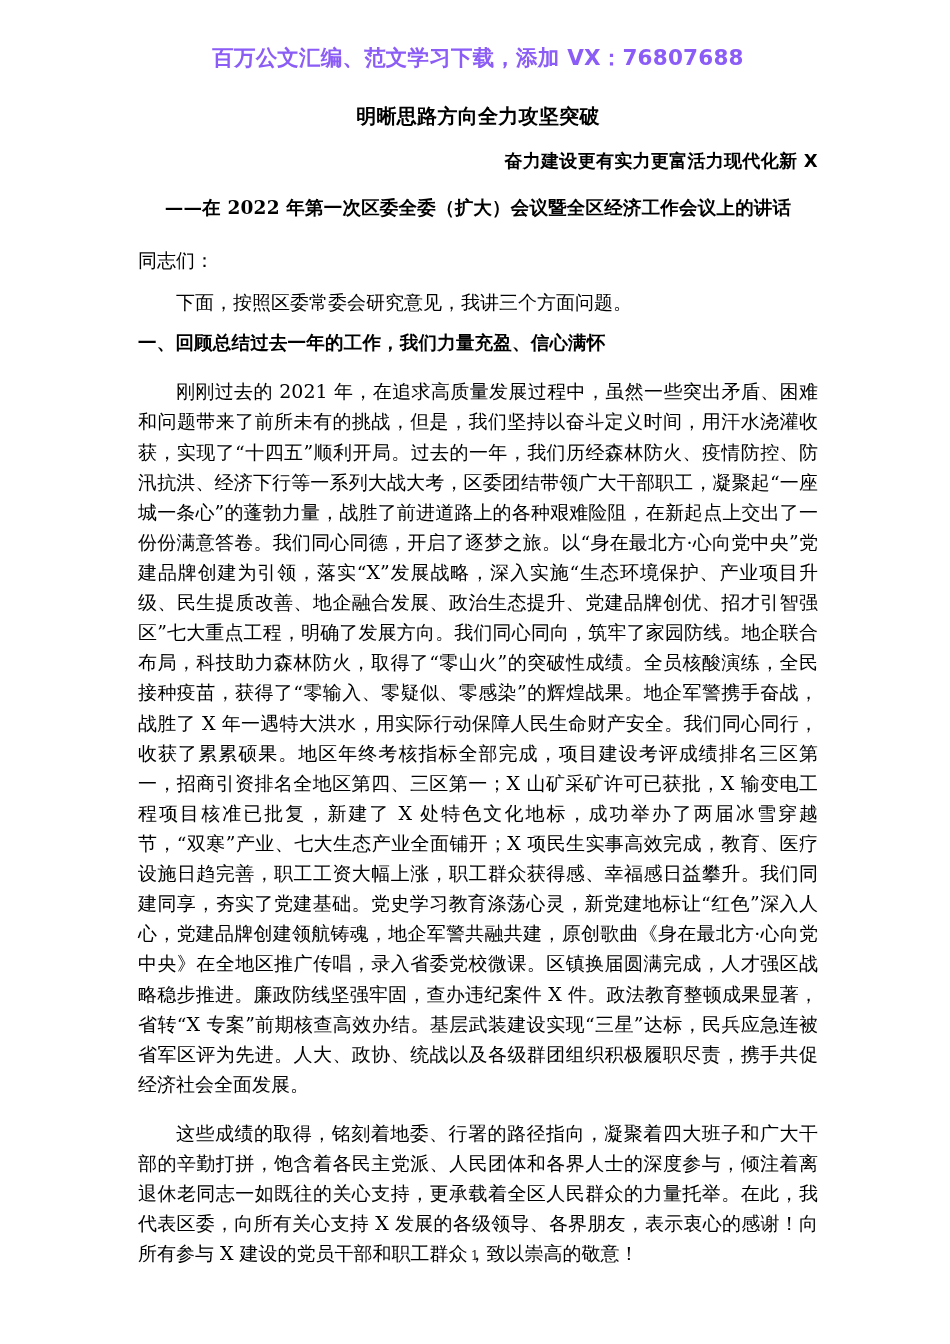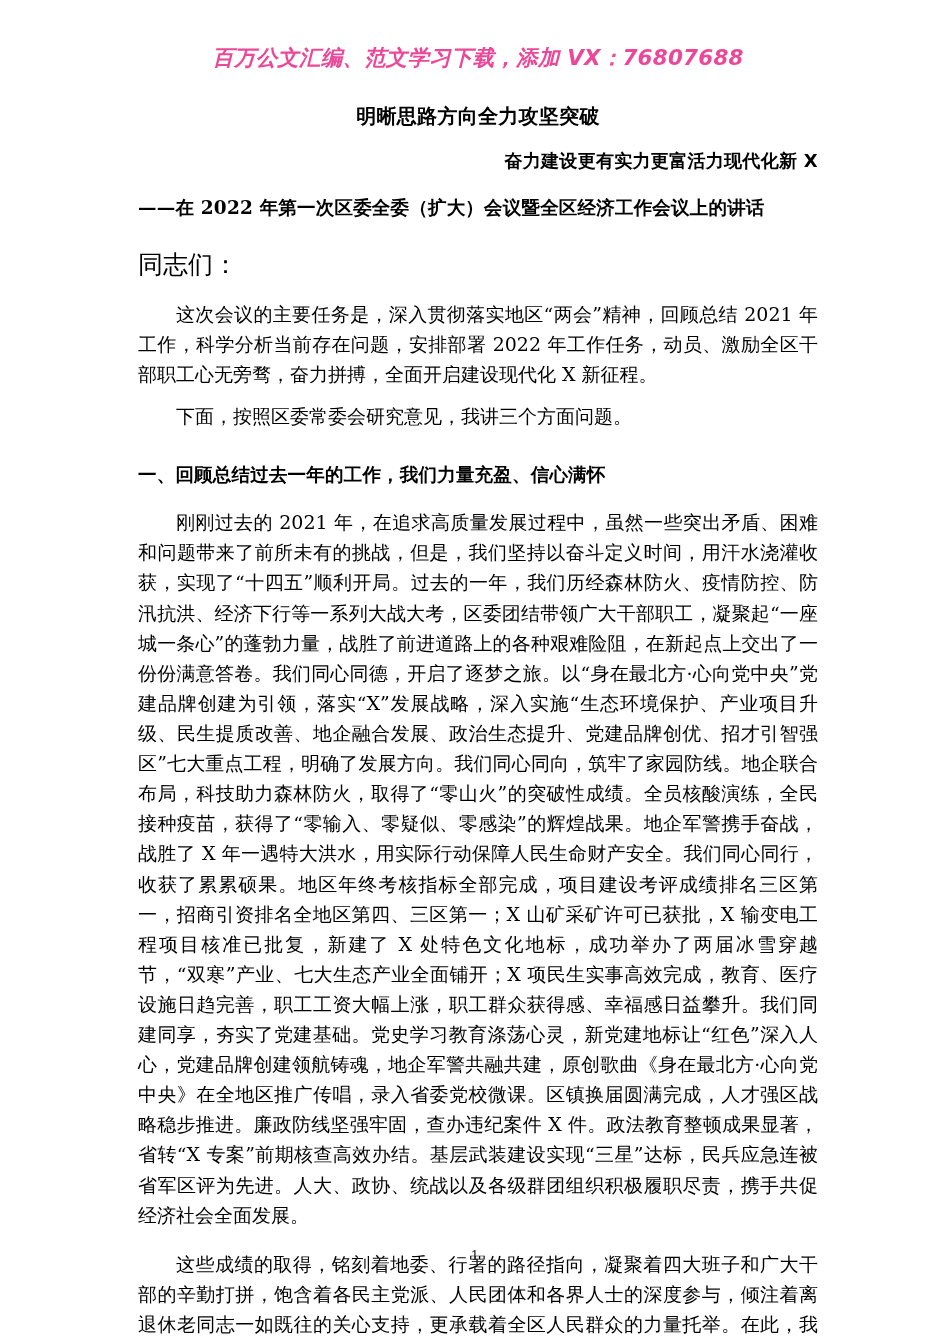--- a/index.html
+++ b/index.html
@@ -54,54 +54,54 @@
   .doc-title-2 {
     text-align: right;
     font-family: "DejaVu Sans", "Liberation Sans", sans-serif;
     font-size: 18px;
     font-weight: 700;
     line-height: 1;
     margin-top: 26px;
     letter-spacing: 0.3px;
   }
   .doc-subtitle {
-    text-align: left;
+    text-align: center;
     font-family: "DejaVu Serif", "Liberation Serif", serif;
     font-size: 18.5px;
     font-weight: 700;
     line-height: 1;
     margin-top: 29px;
     letter-spacing: 0.2px;
     white-space: nowrap;
   }
 
   
   .salutation {
-    font-size: 25px;
+    font-size: 19px;
     line-height: 1.58;
     margin-top: 28px;
     text-align: justify;
   }
   p.para {
     font-size: 19px;
     line-height: 1.585;
     margin: 14px 0 0 0;
     text-indent: 2em;
     text-align: justify;
     text-justify: inter-ideograph;
   }
   p.para.tight {
     margin-top: 12px;
   }
   .section-heading {
-    font-family: Liberation Sans, sans-serif;
+    font-family: Liberation Serif, serif;
     font-size: 18.5px;
     font-weight: 700;
     line-height: 1.5;
-    margin-top: 30px;
+    margin-top: 13px;
     text-indent: 0;
     letter-spacing: 0.2px;
   }
   .big-para {
     font-size: 19px;
     line-height: 1.585;
     margin-top: 4px;
     text-indent: 2em;
     text-align: justify;
     text-justify: inter-ideograph;
@@ -118,31 +118,30 @@
     font-size: 13px;
     color: #2b2b2b;
   }
 </style>
 </head>
 <body>
 
 <div class="page">
   <div class="content">
 
-    <div class="promo-header" style="color: #ec4899; font-style: italic;">百万公文汇编、范文学习下载，添加 VX：76807688</div>
+    <div class="promo-header" style="color: #8b5cf6;">百万公文汇编、范文学习下载，添加 VX：76807688</div>
 
     <div class="doc-title-1">明晰思路方向全力攻坚突破</div>
 
     <div class="doc-title-2">奋力建设更有实力更富活力现代化新 X</div>
 
     <div class="doc-subtitle">——在 2022 年第一次区委全委（扩大）会议暨全区经济工作会议上的讲话</div>
 
     <div class="salutation">同志们：</div>
 
-    <p class="para">这次会议的主要任务是，深入贯彻落实地区“两会”精神，回顾总结 2021 年工作，科学分析当前存在问题，安排部署 2022 年工作任务，动员、激励全区干部职工心无旁骛，奋力拼搏，全面开启建设现代化 X 新征程。</p>
 
     <p class="para tight">下面，按照区委常委会研究意见，我讲三个方面问题。</p>
 
     <p class="section-heading">一、回顾总结过去一年的工作，我们力量充盈、信心满怀</p>
 
     <p class="big-para">刚刚过去的 2021 年，在追求高质量发展过程中，虽然一些突出矛盾、困难和问题带来了前所未有的挑战，但是，我们坚持以奋斗定义时间，用汗水浇灌收获，实现了“十四五”顺利开局。过去的一年，我们历经森林防火、疫情防控、防汛抗洪、经济下行等一系列大战大考，区委团结带领广大干部职工，凝聚起“一座城一条心”的蓬勃力量，战胜了前进道路上的各种艰难险阻，在新起点上交出了一份份满意答卷。我们同心同德，开启了逐梦之旅。以“身在最北方·心向党中央”党建品牌创建为引领，落实“X”发展战略，深入实施“生态环境保护、产业项目升级、民生提质改善、地企融合发展、政治生态提升、党建品牌创优、招才引智强区”七大重点工程，明确了发展方向。我们同心同向，筑牢了家园防线。地企联合布局，科技助力森林防火，取得了“零山火”的突破性成绩。全员核酸演练，全民接种疫苗，获得了“零输入、零疑似、零感染”的辉煌战果。地企军警携手奋战，战胜了 X 年一遇特大洪水，用实际行动保障人民生命财产安全。我们同心同行，收获了累累硕果。地区年终考核指标全部完成，项目建设考评成绩排名三区第一，招商引资排名全地区第四、三区第一；X 山矿采矿许可已获批，X 输变电工程项目核准已批复，新建了 X 处特色文化地标，成功举办了两届冰雪穿越节，“双寒”产业、七大生态产业全面铺开；X 项民生实事高效完成，教育、医疗设施日趋完善，职工工资大幅上涨，职工群众获得感、幸福感日益攀升。我们同建同享，夯实了党建基础。党史学习教育涤荡心灵，新党建地标让“红色”深入人心，党建品牌创建领航铸魂，地企军警共融共建，原创歌曲《身在最北方·心向党中央》在全地区推广传唱，录入省委党校微课。区镇换届圆满完成，人才强区战略稳步推进。廉政防线坚强牢固，查办违纪案件 X 件。政法教育整顿成果显著，省转“X 专案”前期核查高效办结。基层武装建设实现“三星”达标，民兵应急连被省军区评为先进。人大、政协、统战以及各级群团组织积极履职尽责，携手共促经济社会全面发展。</p>
 
     <p class="big-para">这些成绩的取得，铭刻着地委、行署的路径指向，凝聚着四大班子和广大干部的辛勤打拼，饱含着各民主党派、人民团体和各界人士的深度参与，倾注着离退休老同志一如既往的关心支持，更承载着全区人民群众的力量托举。在此，我代表区委，向所有关心支持 X 发展的各级领导、各界朋友，表示衷心的感谢！向所有参与 X 建设的党员干部和职工群众，致以崇高的敬意！</p>
 
   </div>

